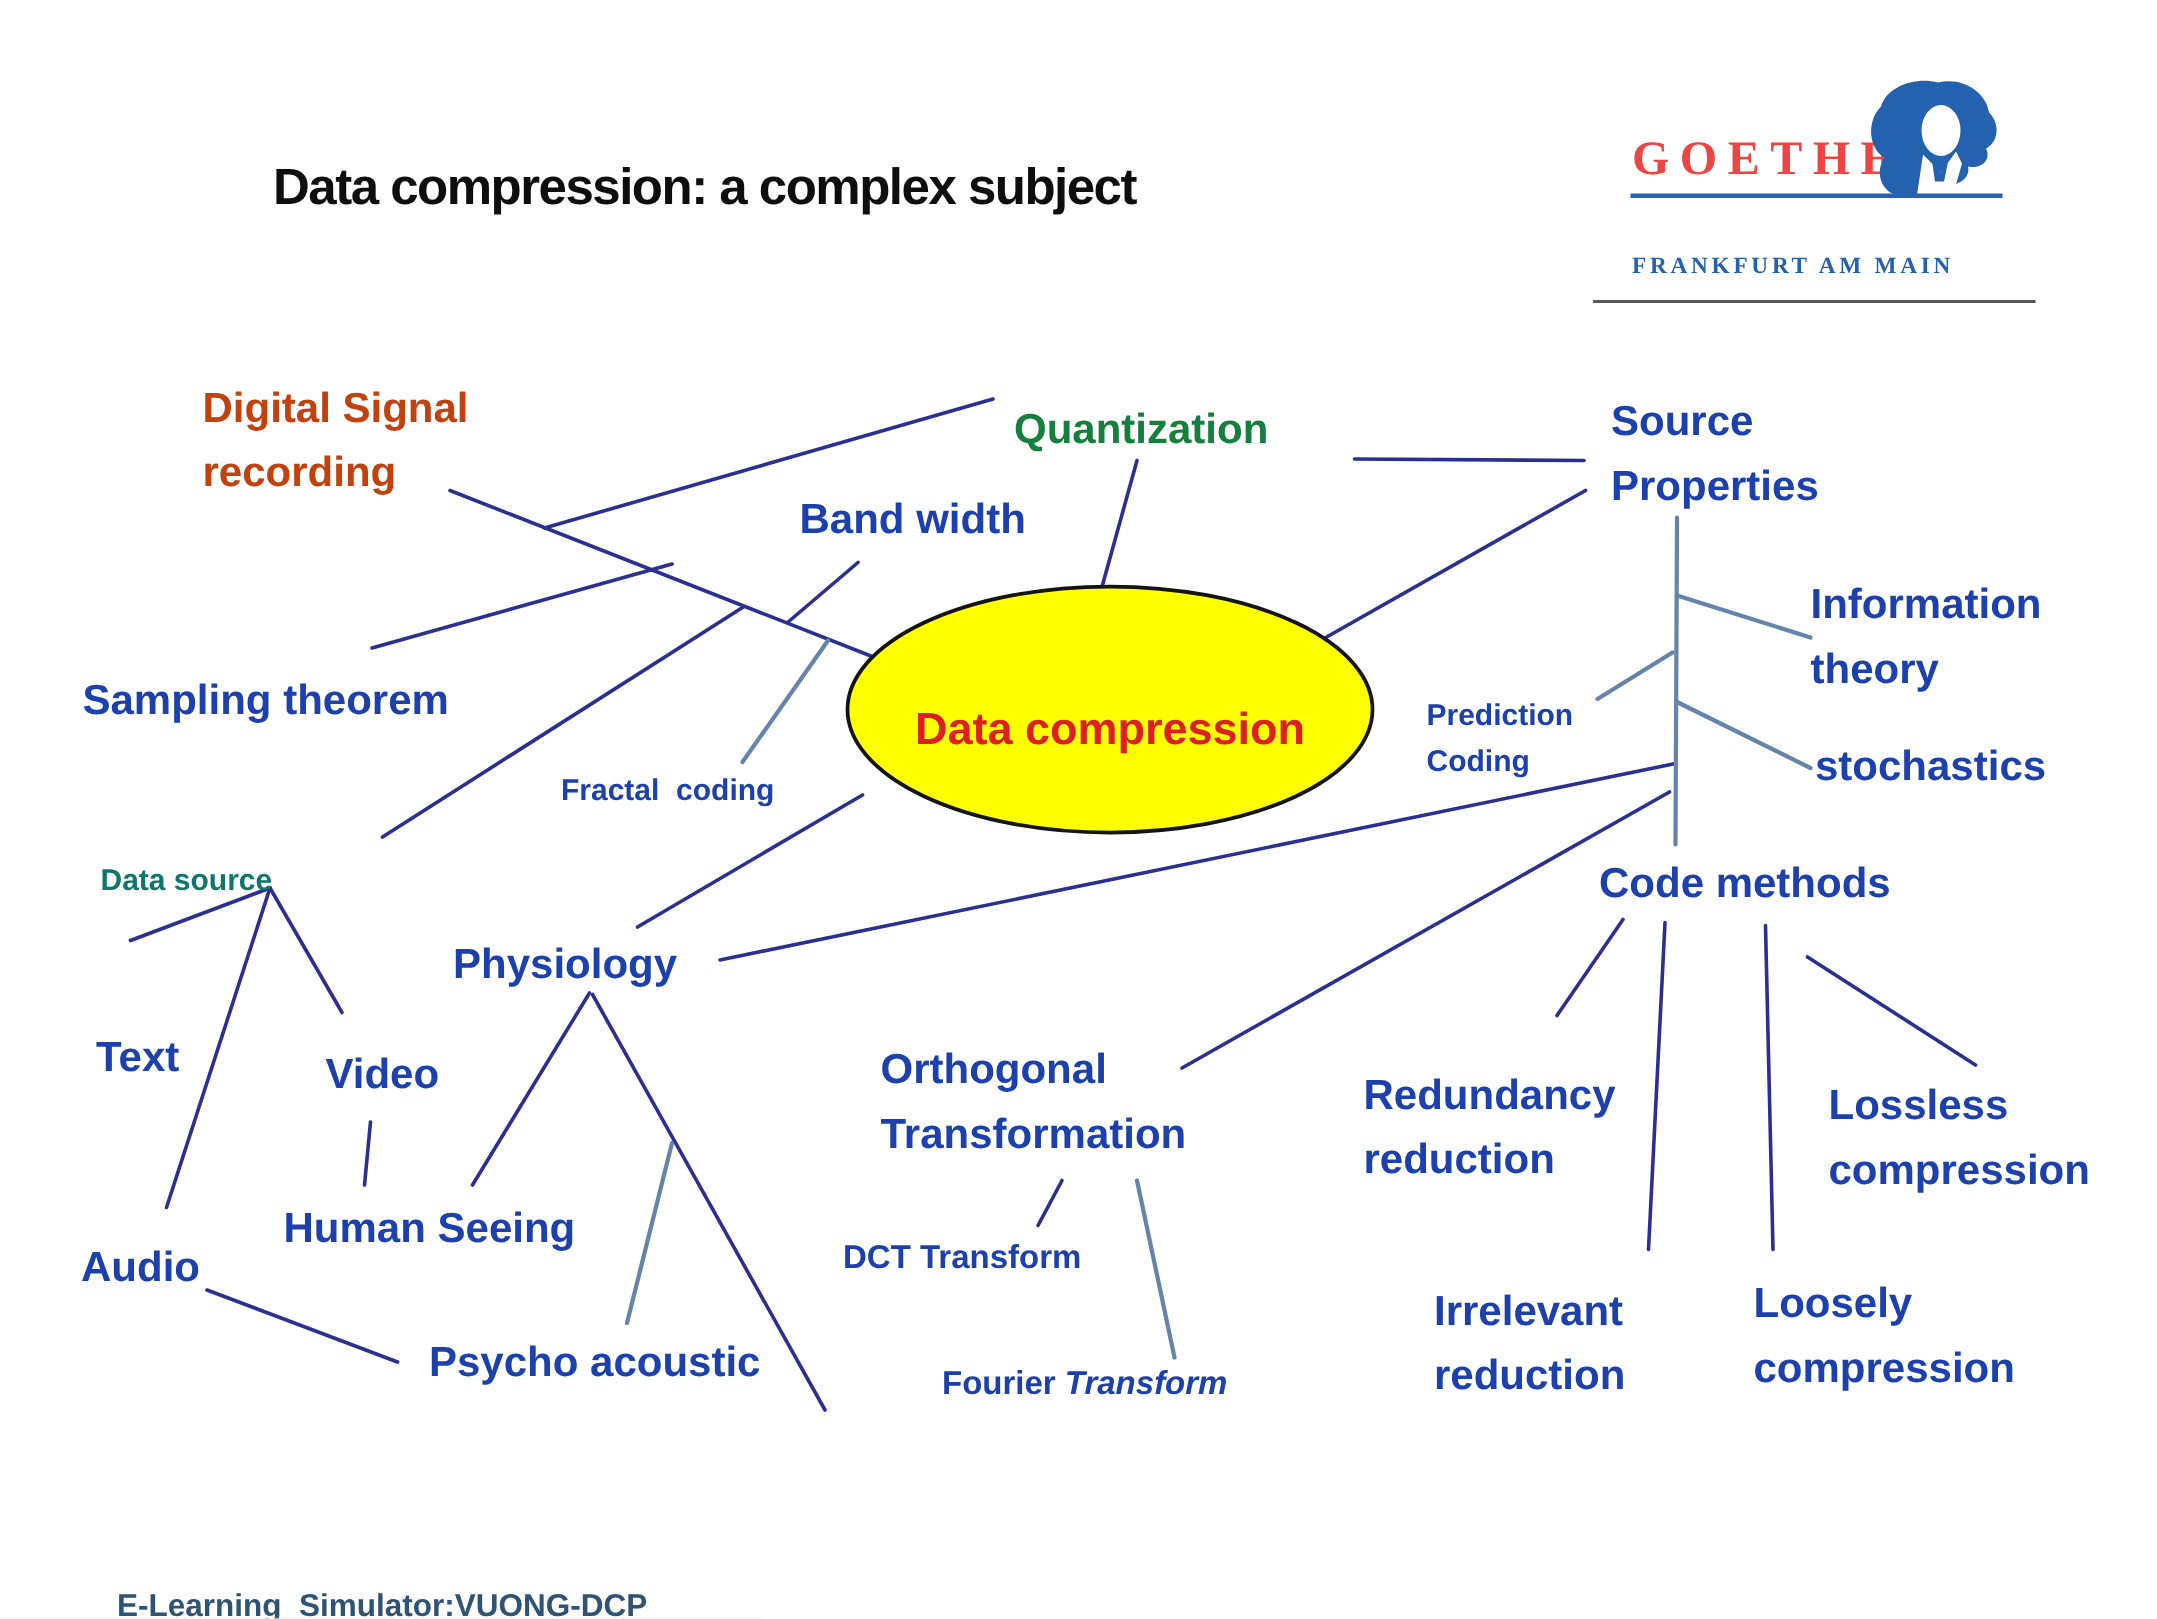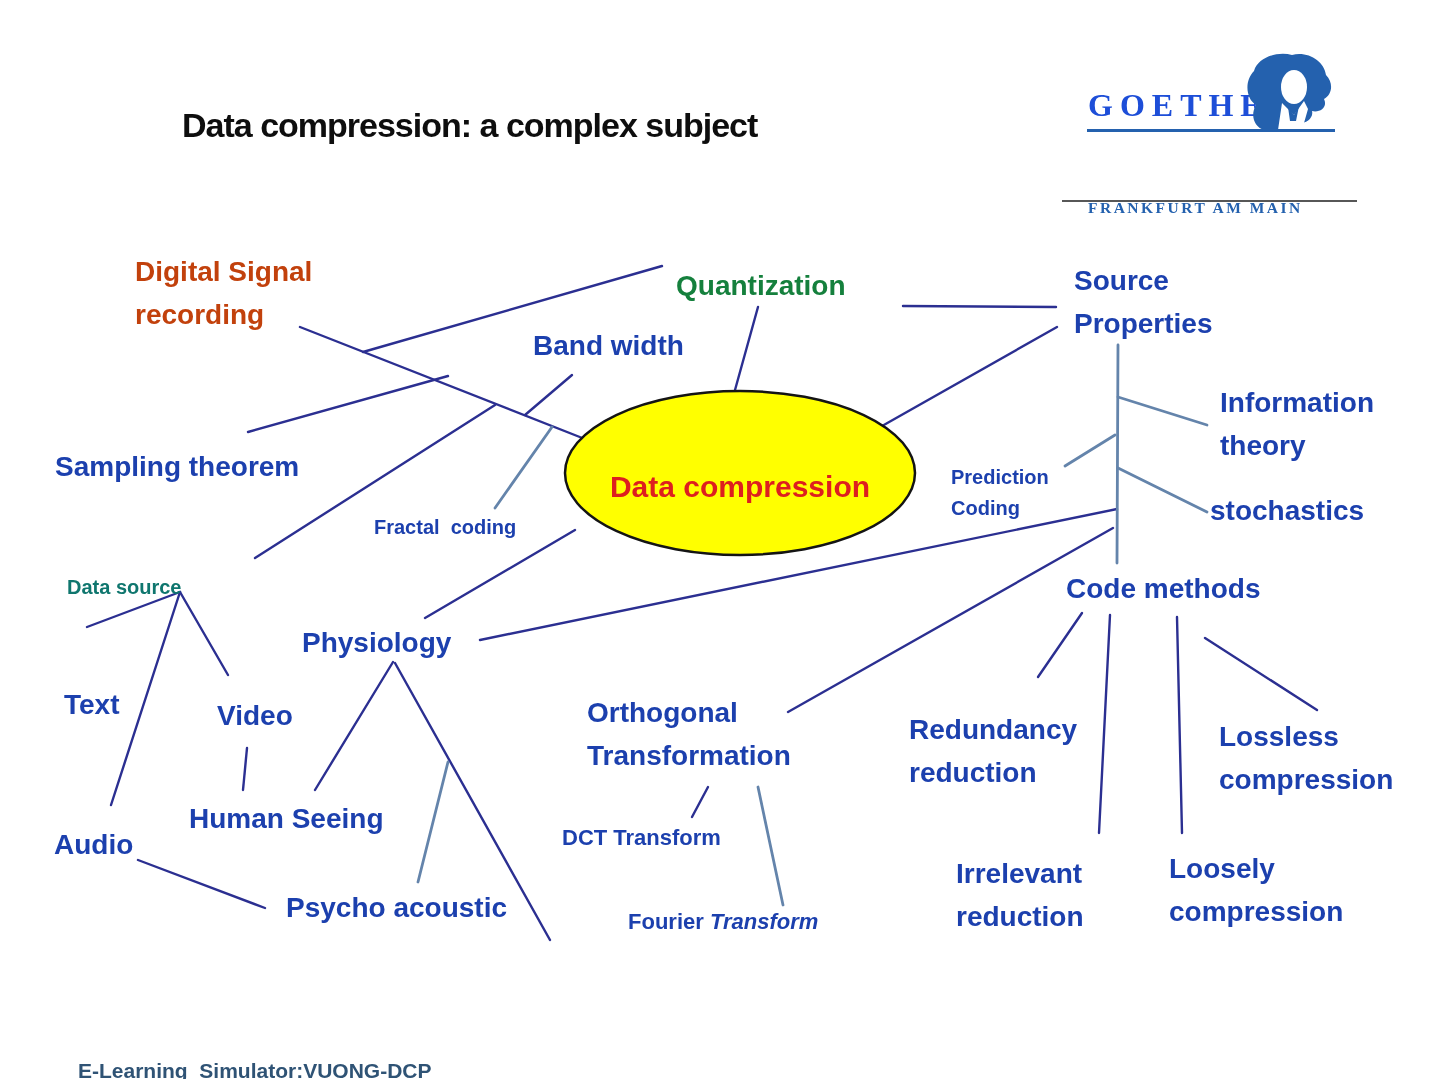--- a/index.html
+++ b/index.html
@@ -32,38 +32,38 @@
     letter-spacing:7px;white-space:nowrap;
   }
   #logo .portrait{position:absolute;left:182px;top:6px;width:92px;height:80px;}
   #logo .rule-blue{position:absolute;left:27px;top:84px;width:248px;height:3px;}
   #logo .line2{
     position:absolute;left:25px;top:90px;font-size:27px;font-weight:bold;
     letter-spacing:4.5px;white-space:nowrap;
   }
   #logo .line3{
     position:absolute;left:28px;top:124px;font-size:15.5px;font-weight:bold;
-    letter-spacing:2.5px;white-space:nowrap;margin-top:30px;
+    letter-spacing:2.5px;white-space:nowrap;
   }
   #logo .rule-gray{position:absolute;left:2px;top:155px;width:295px;height:1.6px;opacity:.85;}
   
   #footer{
     position:absolute;left:78px;top:988px;font-size:21px;font-weight:bold;
     line-height:33px;white-space:pre-wrap;
   }
 </style>
 </head>
 <body>
 
 <div id="stage">
 
   <div id="page-title" style="color: rgb(14, 14, 14);">Data compression: a complex subject</div>
 
   <div id="logo">
-    <div class="wordmark" style="color: #1d4ed8;">GOETHE</div>
+    <div class="wordmark" style="color: #ef4444;">GOETHE</div>
     <div class="portrait">
       <svg width="92" height="80" viewBox="0 0 92 80">
         <path d="M14,54 C4,48 2,30 12,20 C16,6 36,0 50,4 C66,0 82,10 84,24 C92,32 90,44 82,48 C86,56 78,62 70,60 C72,68 62,74 54,72 L60,79 L22,79 C12,76 8,64 14,54 Z" fill="#2461ae"></path>
         <ellipse cx="52" cy="36" rx="13" ry="17" fill="#ffffff"></ellipse>
         <path d="M40,52 L52,64 L62,50 L66,58 L60,79 L36,79 Z" fill="#ffffff"></path>
         <path d="M46,56 L52,64 L57,55 L54,70 L48,70 Z" fill="#2461ae"></path>
       </svg>
     </div>
     <div class="rule-blue" style="background: rgb(36, 97, 174);"></div>
     <div class="line3" style="color: rgb(36, 97, 174);">FRANKFURT AM MAIN</div>
@@ -106,21 +106,21 @@
   <div id="nodes">
       <div class="node" style="left: 99px; top: 250px; font-size: 28px; color: #c2410c; margin-left: 36px;">Digital Signal
 recording</div>
       <div class="node" style="left: 676px; top: 264px; font-size: 28px; color: #15803d;">Quantization</div>
       <div class="node" style="left: 533px; top: 324px; font-size: 28px; color: rgb(28, 64, 174);">Band width</div>
       <div class="node" style="left: 1074px; top: 259px; font-size: 28px; color: rgb(28, 64, 174);">Source
 Properties</div>
       <div class="node" style="left: 55px; top: 445px; font-size: 28px; color: rgb(28, 64, 174);">Sampling theorem</div>
       <div class="node" style="left: 374px; top: 512px; font-size: 20px; color: rgb(28, 64, 174);">Fractal  coding</div>
       <div class="node" style="left: 67px; top: 572px; font-size: 20px; color: #0f766e;">Data source</div>
-      <div class="node" style="left: 1207px; top: 381px; font-size: 28px; color: rgb(28, 64, 174); margin-left: 13px;">Information
+      <div class="node" style="left: 1207px; top: 381px; font-size: 28px; color: rgb(28, 64, 174);">Information
 theory</div>
       <div class="node" style="left: 1210px; top: 489px; font-size: 28px; color: rgb(28, 64, 174);">stochastics</div>
       <div class="node" style="left: 951px; top: 462px; font-size: 20px; color: rgb(28, 64, 174);">Prediction
 Coding</div>
       <div class="node" style="left: 1066px; top: 567px; font-size: 28px; color: rgb(28, 64, 174);">Code methods</div>
       <div class="node" style="left: 302px; top: 621px; font-size: 28px; color: rgb(28, 64, 174);">Physiology</div>
       <div class="node" style="left: 64px; top: 683px; font-size: 28px; color: rgb(28, 64, 174);">Text</div>
       <div class="node" style="left: 217px; top: 694px; font-size: 28px; color: rgb(28, 64, 174);">Video</div>
       <div class="node" style="left: 189px; top: 797px; font-size: 28px; color: rgb(28, 64, 174);">Human Seeing</div>
       <div class="node" style="left: 54px; top: 823px; font-size: 28px; color: rgb(28, 64, 174);">Audio</div>

